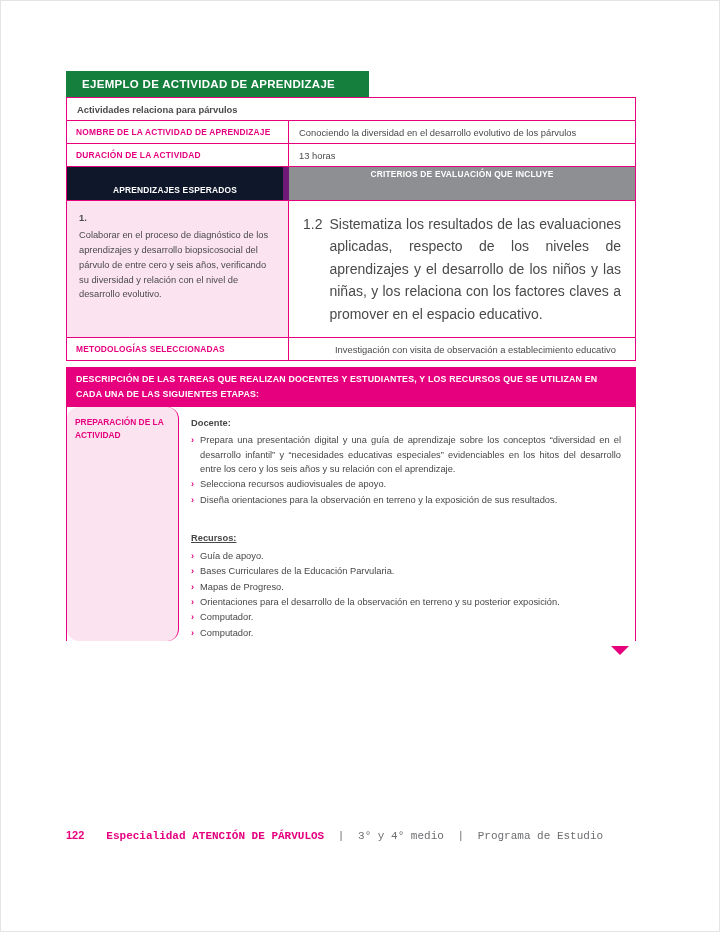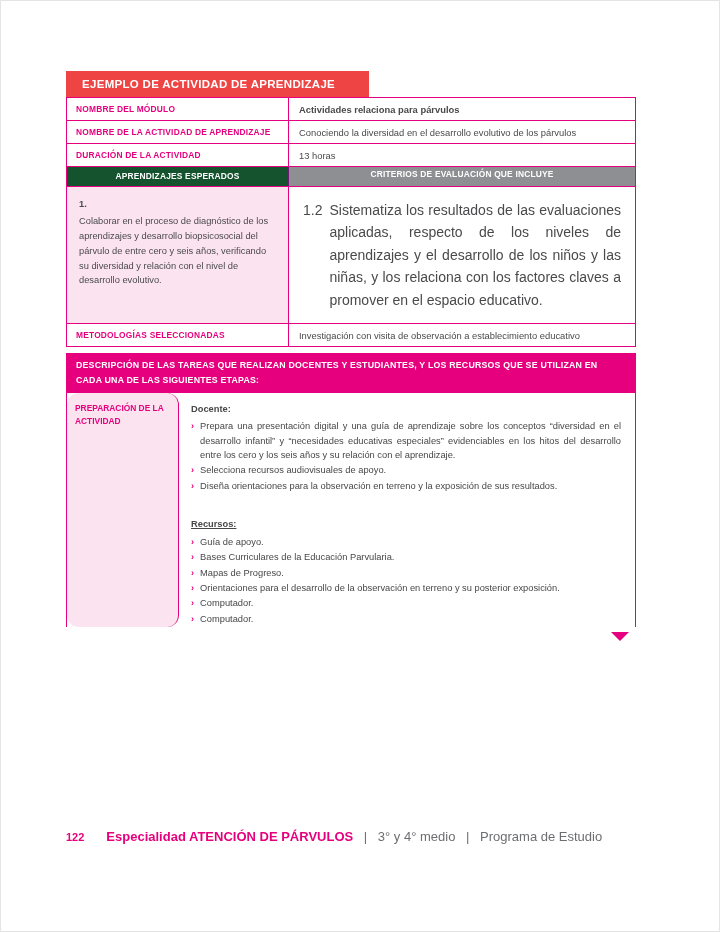--- a/index.html
+++ b/index.html
@@ -6,40 +6,40 @@
   html,body { background:#ffffff; }
   .page {
     position:relative; width:720px; height:932px; background:#ffffff;
     border:1px solid #e4e4e4; overflow:hidden;
     font-family:"Liberation Sans", sans-serif; color:#474747;
   }
   .content { position:absolute; left:65px; top:70px; width:570px; }
 
   
   .title-banner {
-    width:303px; height:26px; line-height:26px; background:#ef4444;
+    width:303px; height:26px; line-height:26px; background:#15803d;
     color:#ffffff; font-weight:bold; font-size:11.5px; letter-spacing:.3px;
     padding-left:16px;
   }
 
   
   .tbl { border:1px solid #e6007e; }
   .row { display:flex; border-bottom:1px solid #e6007e; }
-  .row:last-child { border-bottom:none; }
+  .row:last-child { border-bottom:none;gap:36px; }
   .cell-label {
     width:222px; border-right:1px solid #e6007e; padding:6px 9px 5px 9px;
     color:#e6007e; font-weight:bold; font-size:8.4px; letter-spacing:.2px;
   }
   .cell-value { flex:1; padding:6px 10px 5px 10px; font-size:9.4px; color:#4a4a4c; }
   .cell-value.bold { font-weight:bold; }
 
   .hdr-left {
-    width:222px; background:#14532d; border-right:1px solid #701a75;
+    width:222px; background:#0f172a; border-right:6px solid #701a75;
     color:#fff; text-align:center; font-weight:bold; font-size:8.4px;
-    padding:4px 4px 5px 4px; letter-spacing:.2px;
+    padding:18px 4px 5px 4px; letter-spacing:.2px;
   }
   .hdr-right {
     flex:1; background:#8d8f92; color:#fff; text-align:center;
     font-weight:bold; font-size:8.4px; padding:2px 4px 5px 4px; letter-spacing:.2px;
   }
 
   .ae-cell {
     width:222px; background:#fbe3ef; border-right:1px solid #e6007e;
     padding:10px 12px; font-size:9.3px; line-height:1.6; color:#4a4a4c;
   }
@@ -73,37 +73,36 @@
   
   .cont-arrow {
     width:0; height:0; margin:5px 7px 0 auto;
     border-left:9px solid transparent; border-right:9px solid transparent;
     border-top:9px solid #e6007e;
   }
 
   
   .footer { position:absolute; left:65px; top:828px; display:flex; align-items:baseline; }
   .footer-page { color:#e6007e; font-weight:bold; font-size:11px; margin-right:22px; }
-  .footer-text { font-size:13px; }
+  .footer-text { font-size:11px;font-family:Liberation Mono, monospace; }
   .footer-specialty { color:#e6007e; font-weight:bold; }
   .footer-sep { color:#6d6e71; margin:0 7px; }
   .footer-meta { color:#6d6e71; }
 </style>
 </head>
 <body>
 
 <div class="page">
   <div class="content">
 
     <div class="title-banner">EJEMPLO DE ACTIVIDAD DE APRENDIZAJE</div>
 
     <div class="tbl">
 
       <div class="row">
-        <div class="cell-label">NOMBRE DEL MÓDULO</div>
         <div class="cell-value bold">Actividades relaciona para párvulos</div>
       </div>
 
       <div class="row">
         <div class="cell-label">NOMBRE DE LA ACTIVIDAD DE APRENDIZAJE</div>
         <div class="cell-value">Conociendo la diversidad en el desarrollo evolutivo de los párvulos</div>
       </div>
 
       <div class="row">
         <div class="cell-label">DURACIÓN DE LA ACTIVIDAD</div>

